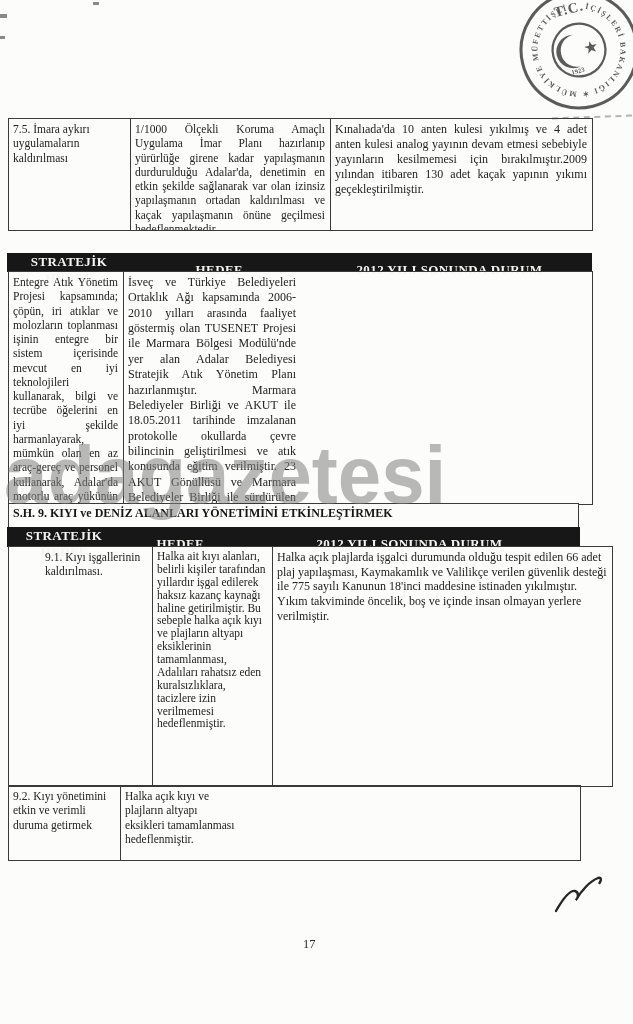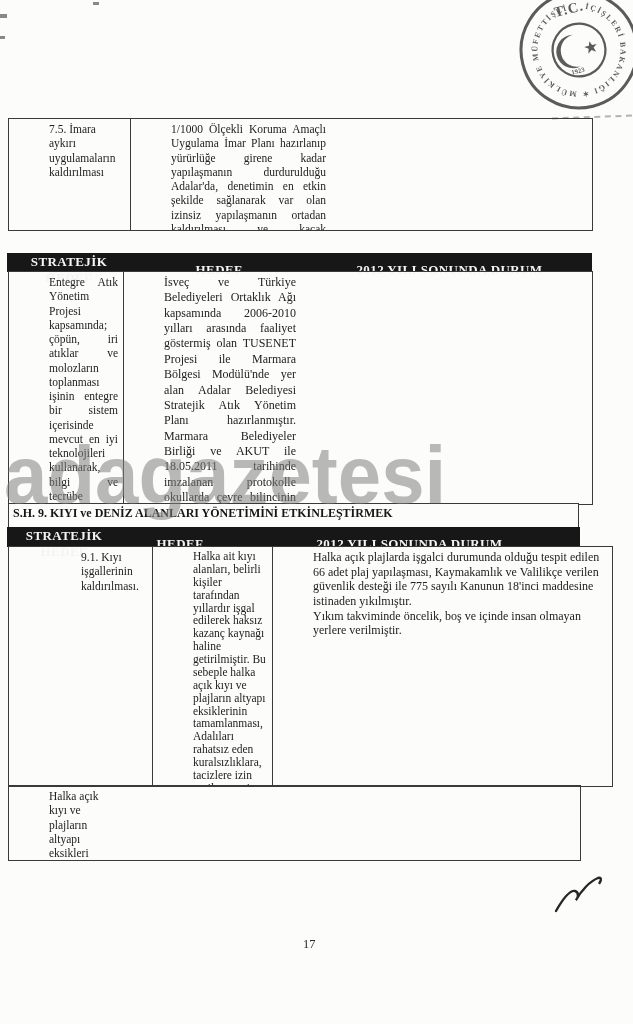--- a/index.html
+++ b/index.html
@@ -13,21 +13,21 @@
     font-weight:bold;font-size:14.5px;letter-spacing:.2px;color:#1d1d1d;white-space:nowrap;
   }
   
   .stamp{position:absolute;left:516px;top:-16px;width:126px;height:132px;transform:rotate(-14deg);opacity:.84;}
   .stamp text{fill:#3d3d3d;font-family:"Liberation Serif",serif;font-weight:bold;}
   .stamp-dashes{position:absolute;left:552px;top:116px;width:80px;height:0;border-top:2px dashed rgba(90,90,90,.45);transform:rotate(-2deg);}
   
   .mark{position:absolute;background:#4a4a4a;opacity:.65;}
   
   .tbl{position:absolute;display:grid;border:1.5px solid #3a3a3a;background:transparent;}
-  .cell{border-right:1.4px solid #3a3a3a;padding:3px 5px 2px 4px;overflow:hidden;line-height:1.24;margin-left:36px;}
+  .cell{border-right:1.4px solid #3a3a3a;padding:3px 5px 2px 4px;overflow:hidden;line-height:1.24;}
   .cell:last-child{border-right:none;}
   .c-just{text-align:justify;text-justify:inter-word;}
   .fs11{font-size:11.5px;}
   .fs12{font-size:12px;}
   .pre{white-space:pre-line;}
   
   .band{position:absolute;border:1.5px solid #3a3a3a;font-weight:bold;font-size:12px;
         padding:2px 0 0 4px;color:#161616;background:#fcfcfa;box-sizing:border-box;}
   
   .dark{position:absolute;display:grid;background:#171717;color:#f4f4f2;
@@ -72,20 +72,21 @@
     <text x="56" y="86" text-anchor="middle" font-size="6.5">1923</text>
     <defs>
         <path id="ringPath" d="M 62 23 A 41 41 0 1 1 61.99 23" fill="none"></path>
       </defs>
     <text font-size="7.6" letter-spacing="1.6"><textPath href="#ringPath" startOffset="16">İÇİŞLERİ BAKANLIĞI ✶ MÜLKİYE MÜFETTİŞLİĞİ ✶ 42</textPath></text>
   </svg>
 
   <div class="tbl t75">
     <div class="cell fs11">7.5. İmara aykırı uygulamaların kaldırılması</div>
     <div class="cell fs11 c-just">1/1000 Ölçekli Koruma Amaçlı Uygulama İmar Planı hazırlanıp yürürlüğe girene kadar yapılaşmanın durdurulduğu Adalar'da, denetimin en etkin şekilde sağlanarak var olan izinsiz yapılaşmanın ortadan kaldırılması ve kaçak yapılaşmanın önüne geçilmesi hedeflenmektedir.</div>
+    <div class="cell fs12 c-just">Kınalıada'da 10 anten kulesi yıkılmış ve 4 adet anten kulesi analog yayının devam etmesi sebebiyle yayınların kesilmemesi için bırakılmıştır.2009 yılından itibaren 130 adet kaçak yapının yıkımı geçekleştirilmiştir.</div>
   </div>
 
 
   <div class="dark dark8">
     <span>STRATEJİK HEDEF</span>
     <span>HEDEF</span>
     <span>2012 YILI SONUNDA DURUM</span>
   </div>
 
   <div class="tbl row1">
@@ -102,20 +103,21 @@
   </div>
 
   <div class="tbl row91">
     <div class="cell fs11">9.1. Kıyı işgallerinin kaldırılması.</div>
     <div class="cell fs11" style="line-height:1.12;">Halka ait kıyı alanları, belirli kişiler tarafından yıllardır işgal edilerek haksız kazanç kaynağı haline getirilmiştir. Bu sebeple halka açık kıyı ve plajların altyapı eksiklerinin tamamlanması, Adalıları rahatsız eden kuralsızlıklara, tacizlere izin verilmemesi hedeflenmiştir.</div>
     <div class="cell fs12 pre" style="line-height:1.22;">Halka açık plajlarda işgalci durumunda olduğu tespit edilen 66 adet plaj yapılaşması, Kaymakamlık ve Valilikçe verilen güvenlik desteği ile 775 sayılı Kanunun 18'inci maddesine istinaden yıkılmıştır.
 Yıkım takviminde öncelik, boş ve içinde insan olmayan yerlere verilmiştir.</div>
   </div>
 
   <div class="tbl row92">
+    <div class="cell fs11">9.2. Kıyı yönetimini etkin ve verimli duruma getirmek</div>
     <div class="cell fs11">Halka açık kıyı ve plajların altyapı eksikleri tamamlanması hedeflenmiştir.</div>
   </div>
 
   <div class="watermark">adagazetesi</div>
 
   <div class="page-number">17</div>
 
   <svg class="signature" viewBox="0 0 64 44">
     <path d="M4,37 C12,23 18,16 23,17 C27,18 26.5,24 24,26 C29,17 38,7 46,4 C49,3 50,5 47.5,9" fill="none" stroke="#262626" stroke-width="2.4" stroke-linecap="round"></path>
   </svg>

